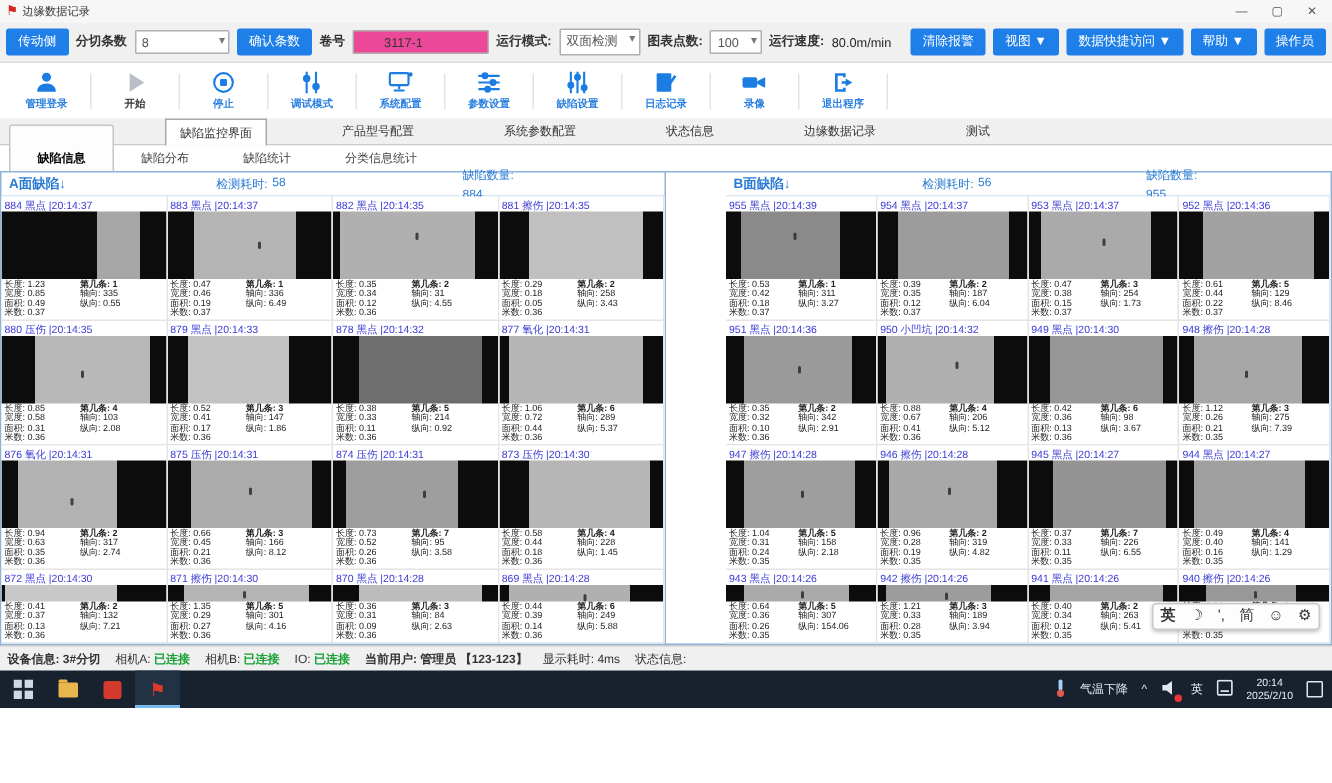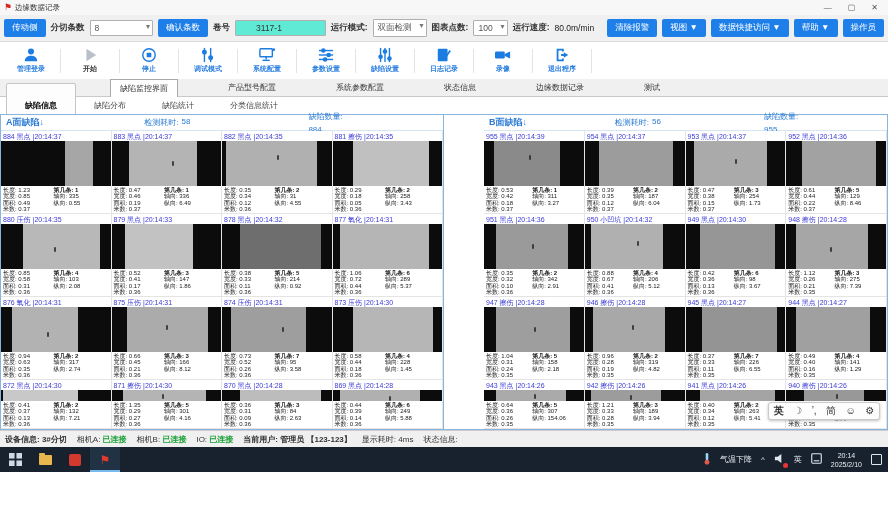--- a/index.html
+++ b/index.html
@@ -10,21 +10,21 @@
   .titlebar .logo { color:#d22a1e; font-size:9px; margin-right:3px; line-height:1; }
   .win-controls { margin-left:auto; display:flex; gap:16px; color:#555; font-size:8px; padding-right:6px; }
   .win-controls span { cursor:default; }
 
   
   .toolbar1 { height:27px; background:#f0f0f0; border-bottom:1px solid #dcdcdc; display:flex; align-items:center; gap:5px; padding:0 4px; font-size:8.5px; color:#333; }
   .toolbar1 .lbl { font-weight:bold; white-space:nowrap; }
   .btn-blue { background:#1f7fe8; color:#fff; font-size:8.5px; padding:3px 8px; border-radius:2px; border:none; white-space:nowrap; cursor:pointer; }
   .select { background:#fff; border:1px solid #b0b0b0; border-radius:1px; padding:2px 14px 2px 4px; position:relative; font-size:8.5px; color:#555; white-space:nowrap; }
   .select::after { content:"▾"; position:absolute; right:2px; top:1px; color:#777; font-size:8px; }
-  .input { background:#5eead4; border:1px solid #b0b0b0; border-radius:1px; padding:2px 20px; font-size:8.5px; color:#333; }
+  .input { background:#ec4899; border:1px solid #b0b0b0; border-radius:1px; padding:2px 20px; font-size:8.5px; color:#333; }
   .speedval { font-weight:normal; color:#222; }
   .operator { margin-left:auto; }
 
   
   .toolbar2 { height:37px; background:#fff; display:flex; align-items:center; padding-left:2px; }
   .action { width:58px; display:flex; flex-direction:column; align-items:center; justify-content:center; gap:1px; cursor:pointer; }
   .action svg { display:block; }
   .action .alabel { font-size:7px; color:#2a7fe0; font-weight:bold; white-space:nowrap; }
   .action.disabled .alabel { color:#333; }
   .tsep { width:1px; height:24px; background:#e3e3e3; }

